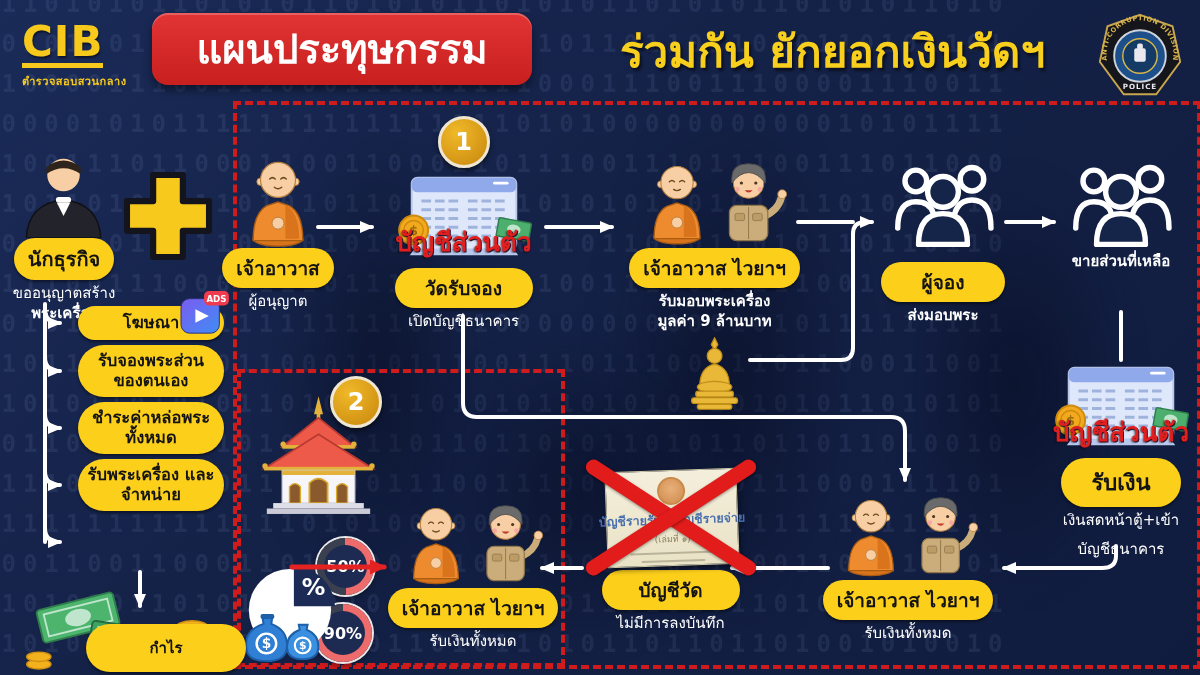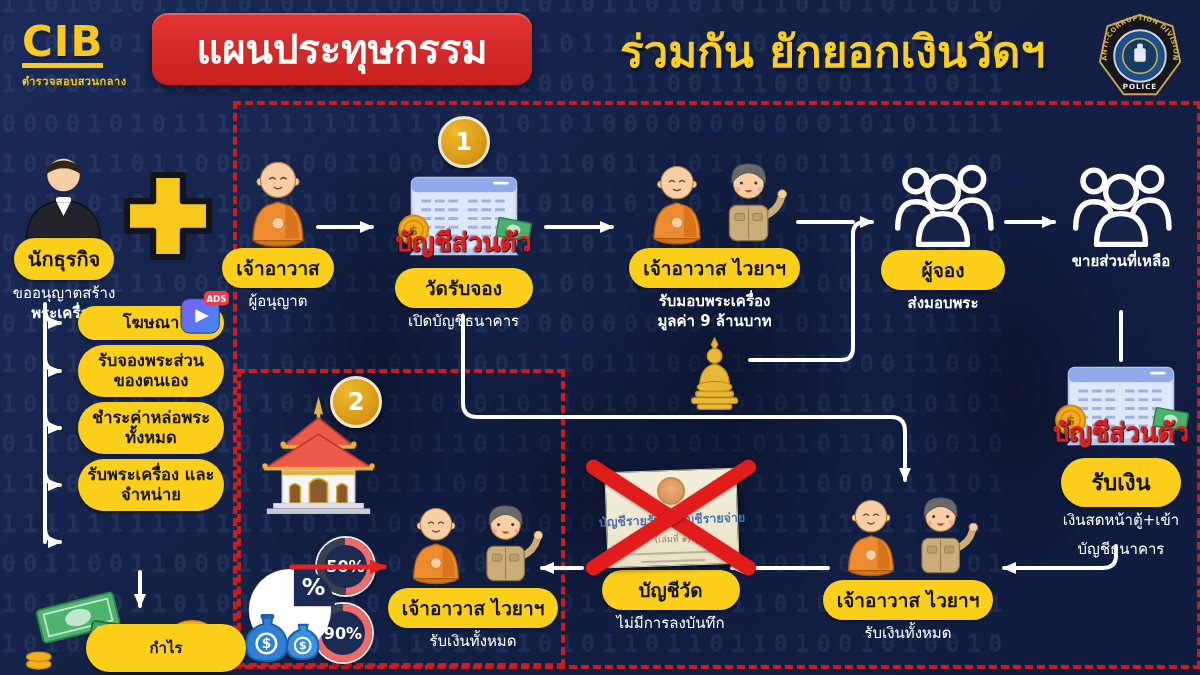--- a/index.html
+++ b/index.html
@@ -342,21 +342,21 @@
     <div class="cap b" style="margin-top:0;">มูลค่า 9 ล้านบาท</div>
     <svg width="62" height="78" style="margin-top:6px;">
         <use href="#sym-buddha"></use>
       </svg>
   </div>
 
   <div class="node" style="left:868px;top:162px;width:150px;">
     <svg width="110" height="86">
         <use href="#sym-people"></use>
       </svg>
-    <div class="pill" style="min-width:96px;margin-top:2px;">ผู้จอง</div>
+    <div class="pill" style="min-width:96px;margin-top:14px;">ผู้จอง</div>
     <div class="cap b">ส่งมอบพระ</div>
   </div>
 
   <div class="node" style="left:1046px;top:162px;width:150px;">
     <svg width="110" height="86">
         <use href="#sym-people"></use>
       </svg>
     <div class="cap b">ขายส่วนที่เหลือ</div>
   </div>
 

